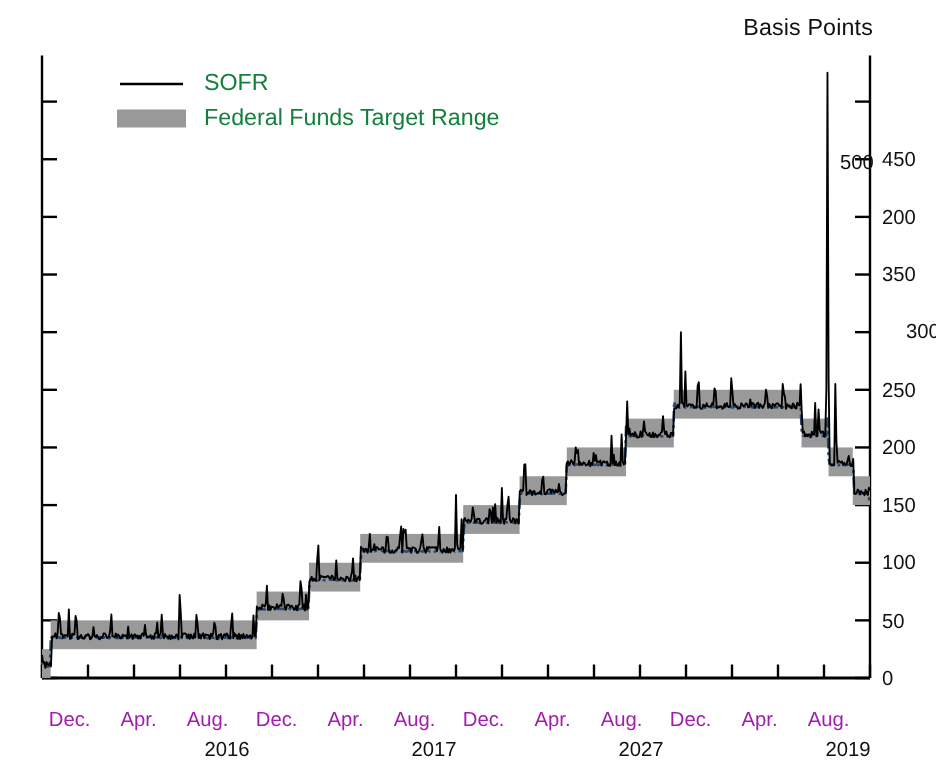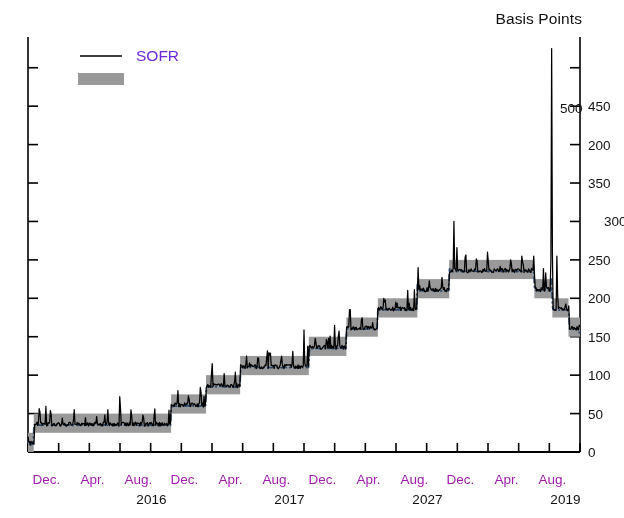--- a/index.html
+++ b/index.html
@@ -47,21 +47,21 @@
   }
   .legend-key {
     width: 46px;
     height: 16px;
     position: relative;
     margin-right: 12px;
     flex: 0 0 46px;
   }
   .legend-label {
     font-size: 15.5px;
-    color: #6d28d9;
+    color: #15803d;
     line-height: 16px;
     white-space: nowrap;
   }
   .x-labels, .y-labels {
     position: absolute;
     left: 0; top: 0;
     width: 624px;
     height: 518px;
     pointer-events: none;
   }
@@ -167,20 +167,21 @@
           </svg>
       </span>
       <span class="legend-label">SOFR</span>
     </div>
     <div class="legend-row">
       <span class="legend-key">
         <svg width="46" height="16">
             <rect x="0" y="2" width="46" height="12" fill="#999999"></rect>
           </svg>
       </span>
+      <span class="legend-label">Federal Funds Target Range</span>
     </div>
   </div>
 
   <div class="y-labels" id="y-labels">
       <div class="y-tick-label" style="left: 588px; top: 452px;">0</div>
       <div class="y-tick-label" style="left: 588px; top: 413.574px;">50</div>
       <div class="y-tick-label" style="left: 588px; top: 375.148px;">100</div>
       <div class="y-tick-label" style="left: 588px; top: 336.722px;">150</div>
       <div class="y-tick-label" style="left: 588px; top: 298.296px;">200</div>
       <div class="y-tick-label" style="left: 588px; top: 259.87px;">250</div>

